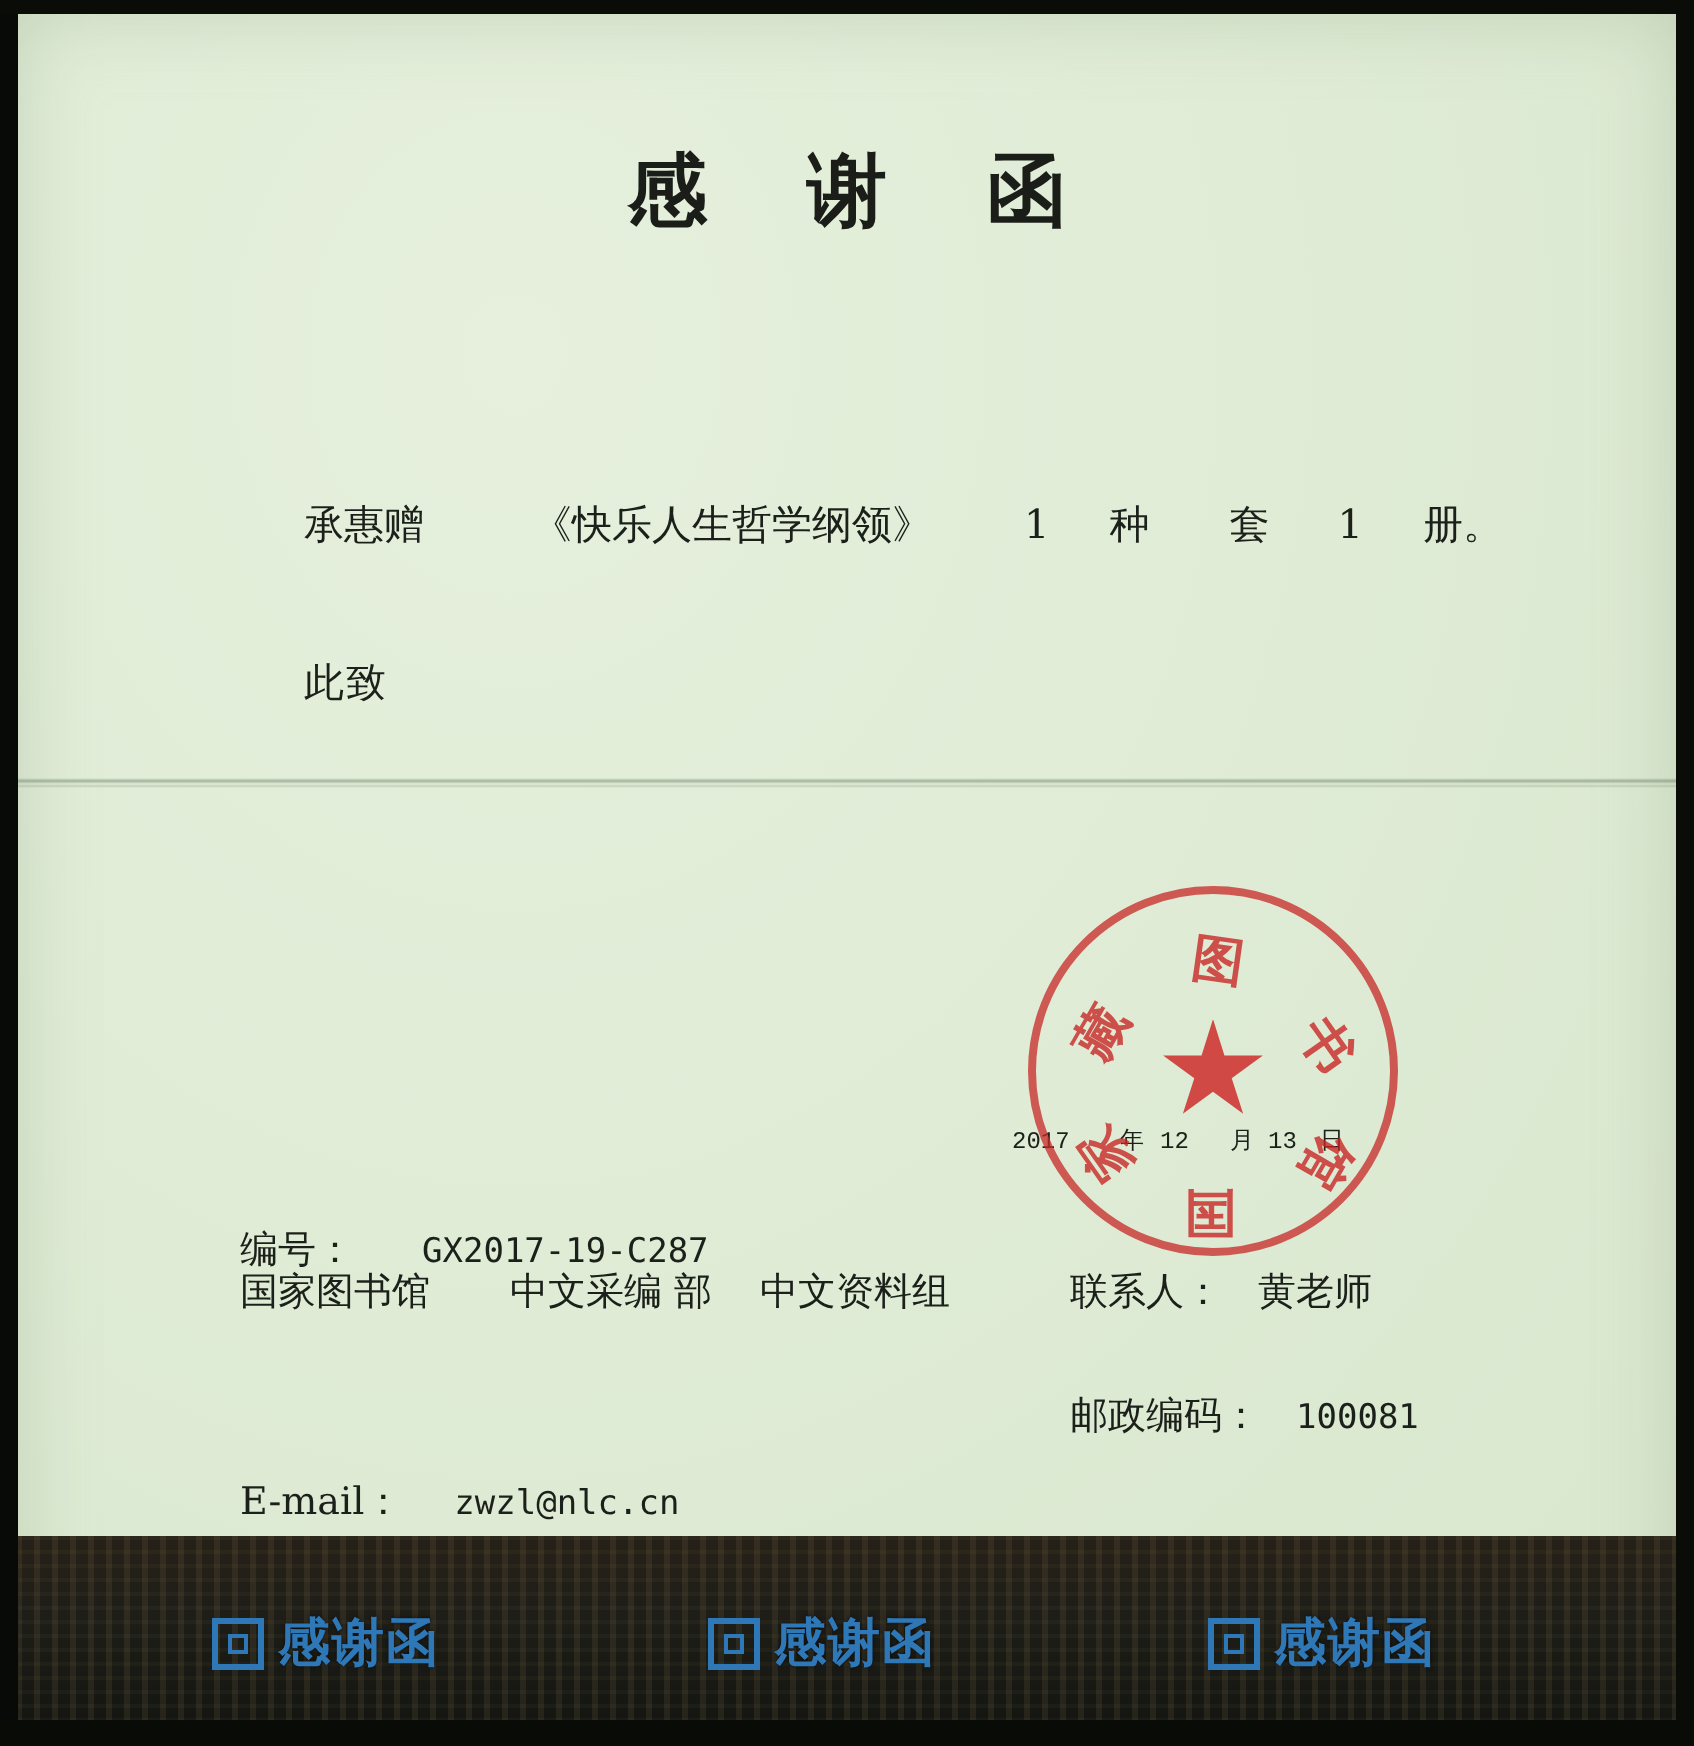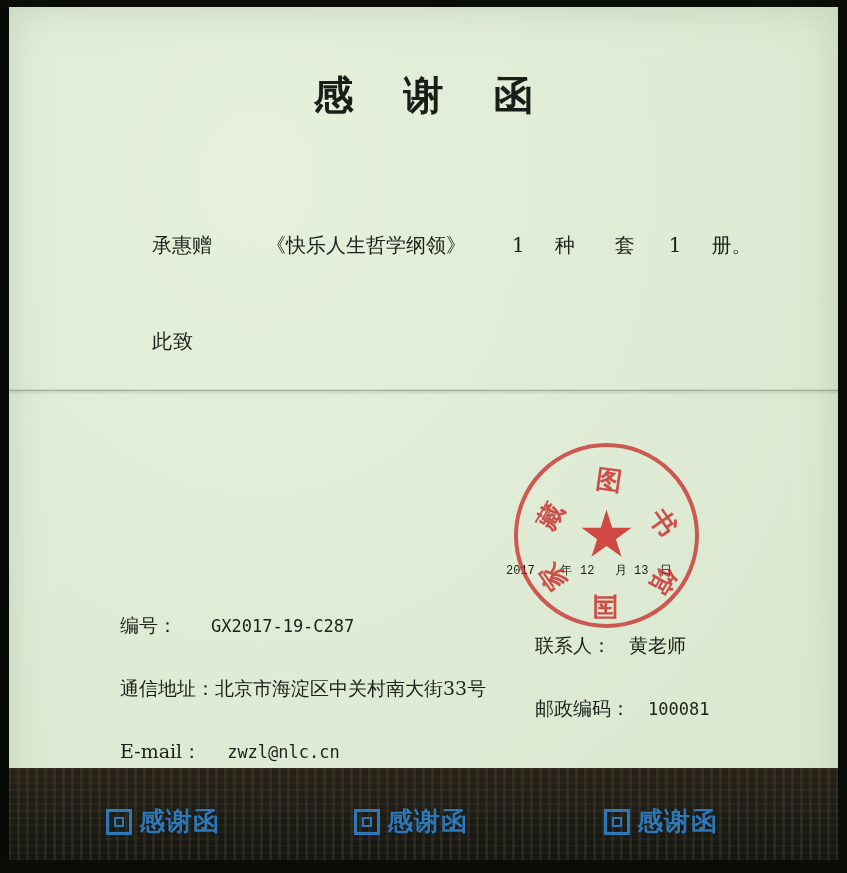--- a/index.html
+++ b/index.html
@@ -57,21 +57,21 @@
     text-indent: 18px;
     font-family: "DejaVu Serif", serif;
   }
   .body-text {
     position: absolute;
     color: #1c201a;
     font-size: 20px;
     font-family: "DejaVu Serif", serif;
   }
   .salutation { left: 118px; top: 197px; letter-spacing: 1px; }
-  .line1 { left: 144px; top: 226px; white-space: nowrap; text-align: right; }
+  .line1 { left: 144px; top: 243px; white-space: nowrap; text-align: right; }
   .line1 .gap-a { display:inline-block; width: 54px; }
   .line1 .gap-b { display:inline-block; width: 46px; }
   .line1 .gap-c { display:inline-block; width: 40px; }
   .line1 .gap-d { display:inline-block; width: 34px; }
   .line1 .gap-e { display:inline-block; width: 30px; }
   .line2 { left: 112px; top: 286px; letter-spacing: 1px; }
   .line3 { left: 144px; top: 322px; letter-spacing: 1px; }
 
   .date-line {
     position: absolute;
@@ -236,24 +236,24 @@
       <div class="seal-char sc3">馆</div>
       <div class="seal-char sc4">国</div>
       <div class="seal-char sc5">家</div>
       <div class="seal-char sc6">藏</div>
     </div>
 
     <div class="field row-no">
       <span class="f-label">编号：</span><span class="f-value mono">GX2017-19-C287</span>
     </div>
 
-
-    <div class="field row-addr">
-      <span class="f-label">通信地址：</span><span class="f-value">北京市海淀区中关村南大街33号</span>
-    </div>
+    <div class="field row-org">
+      <span>国家图书馆</span><span class="seg2">中文采编 部</span><span class="seg3">中文资料组</span>
+    </div>
+
 
     <div class="field row-email">
       <span class="f-label">E-mail：</span><span class="f-value mono">zwzl@nlc.cn</span>
     </div>
 
     <div class="field row-contact">
       <span class="f-label">联系人：</span><span class="f-value">黄老师</span>
     </div>
 
     <div class="field row-zip">

